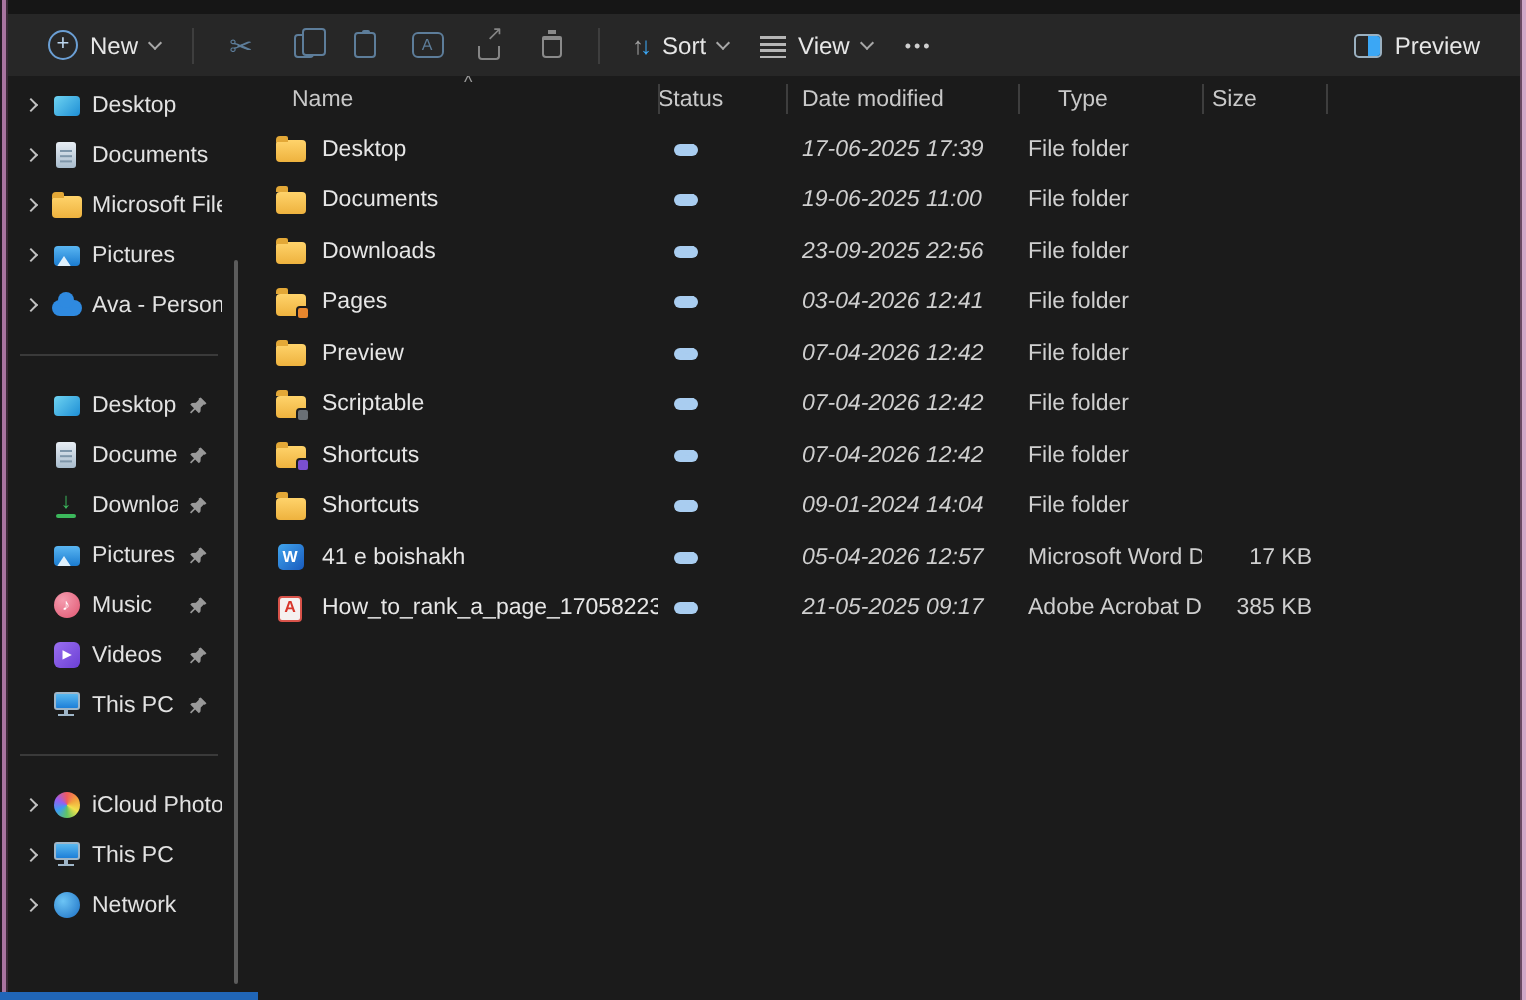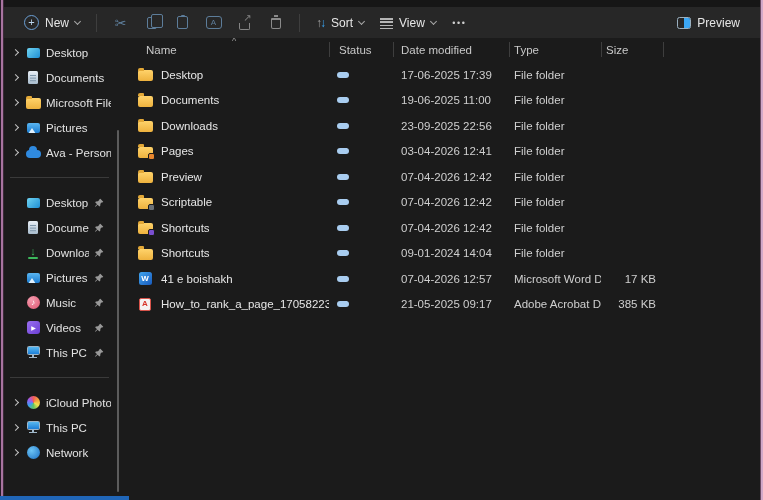--- a/index.html
+++ b/index.html
@@ -113,31 +113,31 @@
   .ic-network { width:13px; height:13px; border-radius:50%; background:radial-gradient(circle at 35% 35%,#6cc4f5,#1b6fc4); }
 
   .sb-scrollbar { position:absolute; left:113px; top:92px; width:2px; height:362px; background:#5c5c5c; border-radius:1px; z-index:4; }
 
   
   .filearea { flex:1; padding-left:16px; overflow:hidden; position:relative; }
   .hdr, .frow { display:grid; grid-template-columns:196px 64px 116px 92px 63px 1fr; align-items:center; }
   .hdr { height:24px; color:#c8c8c8; position:relative; }
   .hdr .hcell { height:100%; display:flex; align-items:center; position:relative; cursor:pointer;text-align:right; }
   .hcell.c0 { padding-left:13px; }
-  .hcell.c1 { padding-left:10px; } .hcell.c2 { padding-left:8px; } .hcell.c3 { padding-left:5px; } .hcell.c4 { padding-left:5px; }
+  .hcell.c1 { padding-left:0; } .hcell.c2 { padding-left:8px; } .hcell.c3 { padding-left:20px; } .hcell.c4 { padding-left:5px; }
   .hcell.c1::before, .hcell.c2::before, .hcell.c3::before, .hcell.c4::before, .hcell.c4::after {
     content:''; position:absolute; left:0; top:4px; height:15px; width:1px; background:#3e3e3e; }
   .hcell.c4::after { left:auto; right:0; }
   .sortcaret { position:absolute; left:99px; top:-2px; font-size:9px; color:#9a9a9a; }
 
   .frow { height:25.5px; border-radius:3px; cursor:default; }
   .cell { display:flex; align-items:center; overflow:hidden; white-space:nowrap; }
   .cell.name { padding-left:4px; gap:8px; color:#e6e6e6; }
   .cell.status { padding-left:8px; }
-  .cell.date { padding-left:8px; color:#cfcfcf; }
+  .cell.date { padding-left:8px; color:#cfcfcf;font-style:italic; }
   .cell.type { padding-left:5px; color:#cfcfcf; }
   .cell.size { justify-content:flex-end; padding-right:8px; color:#cfcfcf; }
 
   .fico { width:16px; height:16px; flex:0 0 16px; display:flex; align-items:center; justify-content:center; position:relative; }
   .statuscloud { width:12px; height:6px; border-radius:5px; background:#a9cdf0; position:relative; }
   .statuscloud::before { content:''; position:absolute; left:3px; top:-3.5px; width:6.5px; height:6.5px; border-radius:50%; background:#a9cdf0; }
 
   .ic-word { width:13px; height:13px; border-radius:2.5px; background:linear-gradient(135deg,#41a5ee,#185abd);
     display:flex; align-items:center; justify-content:center; }
   .ic-word .glyph { color:#fff; font-size:8px; font-weight:bold; line-height:1; }
@@ -508,21 +508,21 @@
                 <span class="fico">
                   <span class="ic-word">
                     <span class="glyph">W</span>
                   </span>
                 </span>
                 <span class="fname">41  e boishakh</span>
               </div>
               <div class="cell status">
                 <span class="statuscloud"></span>
               </div>
-              <div class="cell date">07-04-2026 12:57</div>
+              <div class="cell date">05-04-2026 12:57</div>
               <div class="cell type">Microsoft Word D...</div>
               <div class="cell size">17 KB</div>
             </div>
             <div class="frow">
               <div class="cell name">
                 <span class="fico">
                   <span class="ic-pdf">
                     <span class="glyph">A</span>
                   </span>
                 </span>

